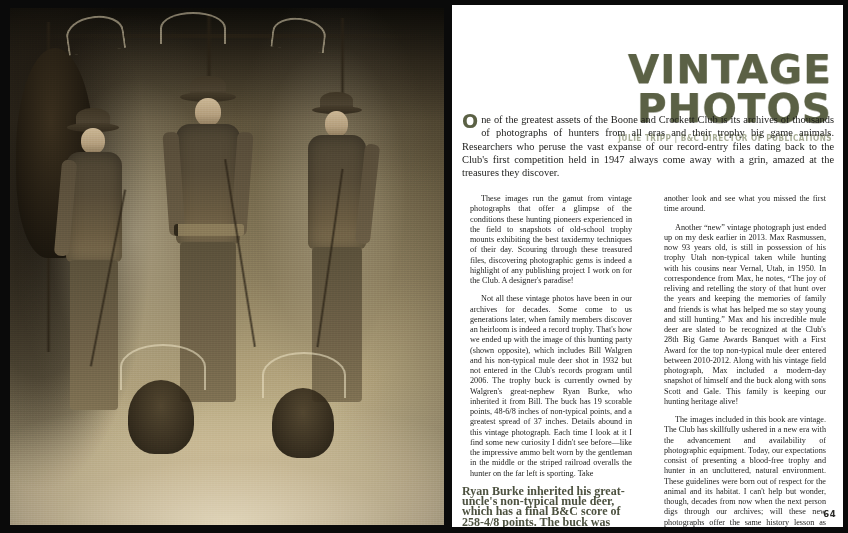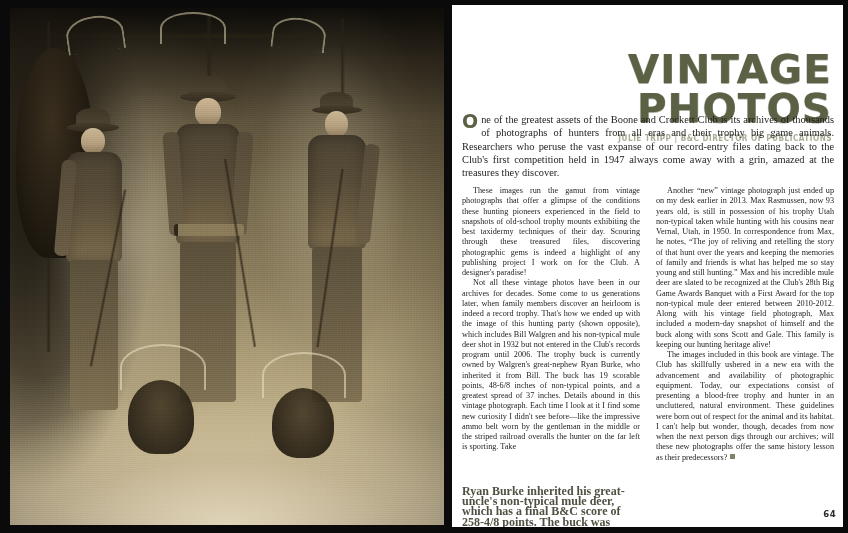--- a/index.html
+++ b/index.html
@@ -250,21 +250,21 @@
     width: 178px;
     font-family: "Liberation Serif", serif;
     font-size: 8.2px;
     line-height: 10.25px;
     color: #1d1d1b;
     text-align: justify;
     text-justify: inter-word;
     hyphens: auto;
   }
   .col p {
-    margin: 0;
+    margin: 8px;
     text-indent: 11px;
   }
   .col p.noindent { text-indent: 0; }
 
   
   #caption {
     position: absolute;
     left: 6px;
     top: 486px;
     width: 178px;
@@ -370,20 +370,21 @@
     <div id="intro">
       <span class="dropcap">O</span><span>ne of the greatest assets of the Boone and Crockett Club is its archives of thousands of photographs of hunters from all eras and their trophy big game animals. Researchers who peruse the vast expanse of our record-entry files dating back to the Club's first competition held in 1947 always come away with a grin, amazed at the treasures they discover.</span>
     </div>
 
     <div id="columns">
       <div class="col">
         <p>These images run the gamut from vintage photographs that offer a glimpse of the conditions these hunting pioneers experienced in the field to snapshots of old-school trophy mounts exhibiting the best taxidermy techniques of their day. Scouring through these treasured files, discovering photographic gems is indeed a highlight of any publishing project I work on for the Club. A designer's paradise!</p>
         <p>Not all these vintage photos have been in our archives for decades. Some come to us generations later, when family members discover an heirloom is indeed a record trophy. That's how we ended up with the image of this hunting party (shown opposite), which includes Bill Walgren and his non-typical mule deer shot in 1932 but not entered in the Club's records program until 2006. The trophy buck is currently owned by Walgren's great-nephew Ryan Burke, who inherited it from Bill. The buck has 19 scorable points, 48-6/8 inches of non-typical points, and a greatest spread of 37 inches. Details abound in this vintage photograph. Each time I look at it I find some new curiosity I didn't see before—like the impressive ammo belt worn by the gentleman in the middle or the striped railroad overalls the hunter on the far left is sporting. Take</p>
       </div>
       <div class="col">
+        <p class="noindent">another look and see what you missed the first time around.</p>
         <p>Another “new” vintage photograph just ended up on my desk earlier in 2013. Max Rasmussen, now 93 years old, is still in possession of his trophy Utah non-typical taken while hunting with his cousins near Vernal, Utah, in 1950. In correspondence from Max, he notes, “The joy of reliving and retelling the story of that hunt over the years and keeping the memories of family and friends is what has helped me so stay young and still hunting.” Max and his incredible mule deer are slated to be recognized at the Club's 28th Big Game Awards Banquet with a First Award for the top non-typical mule deer entered between 2010-2012. Along with his vintage field photograph, Max included a modern-day snapshot of himself and the buck along with sons Scott and Gale. This family is keeping our hunting heritage alive!</p>
         <p><span>The images included in this book are vintage. The Club has skillfully ushered in a new era with the advancement and availability of photographic equipment. Today, our expectations consist of presenting a blood-free trophy and hunter in an uncluttered, natural environment. These guidelines were born out of respect for the animal and its habitat. I can't help but wonder, though, decades from now when the next person digs through our archives; will these new photographs offer the same history lesson as their predecessors?</span><span id="endmark"></span></p>
       </div>
     </div>
 
     <div id="caption">Ryan Burke inherited his great-uncle's non-typical mule deer, which has a final B&amp;C score of 258-4/8 points. The buck was taken in Beaver County, Utah, in 1932 by Bill Walgren.</div>
 
     <div id="page-number">64</div>
 
     <div id="right-rule"></div>

